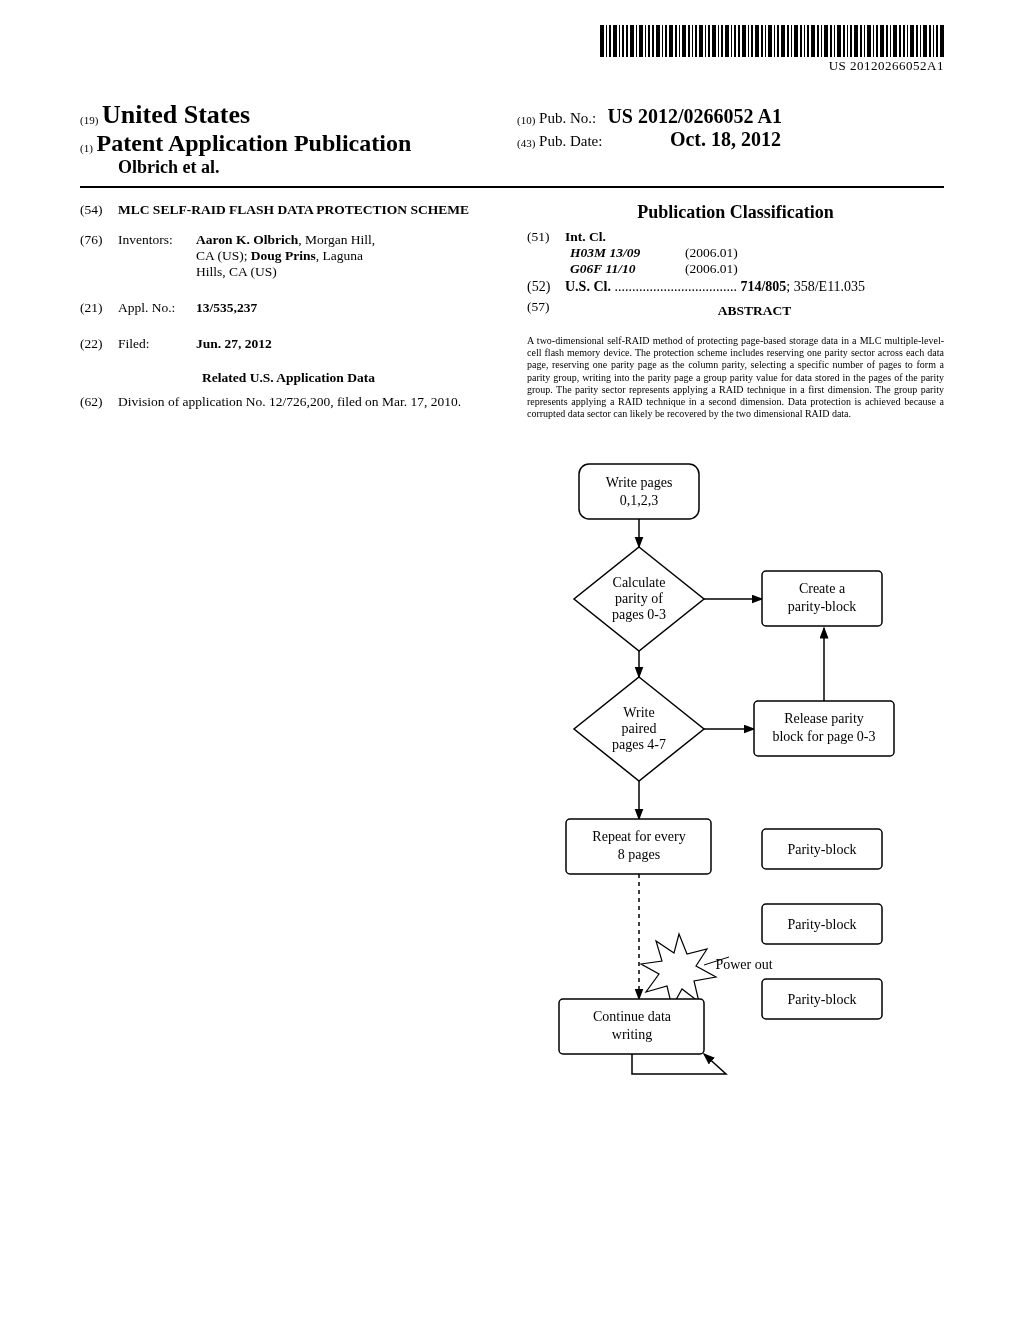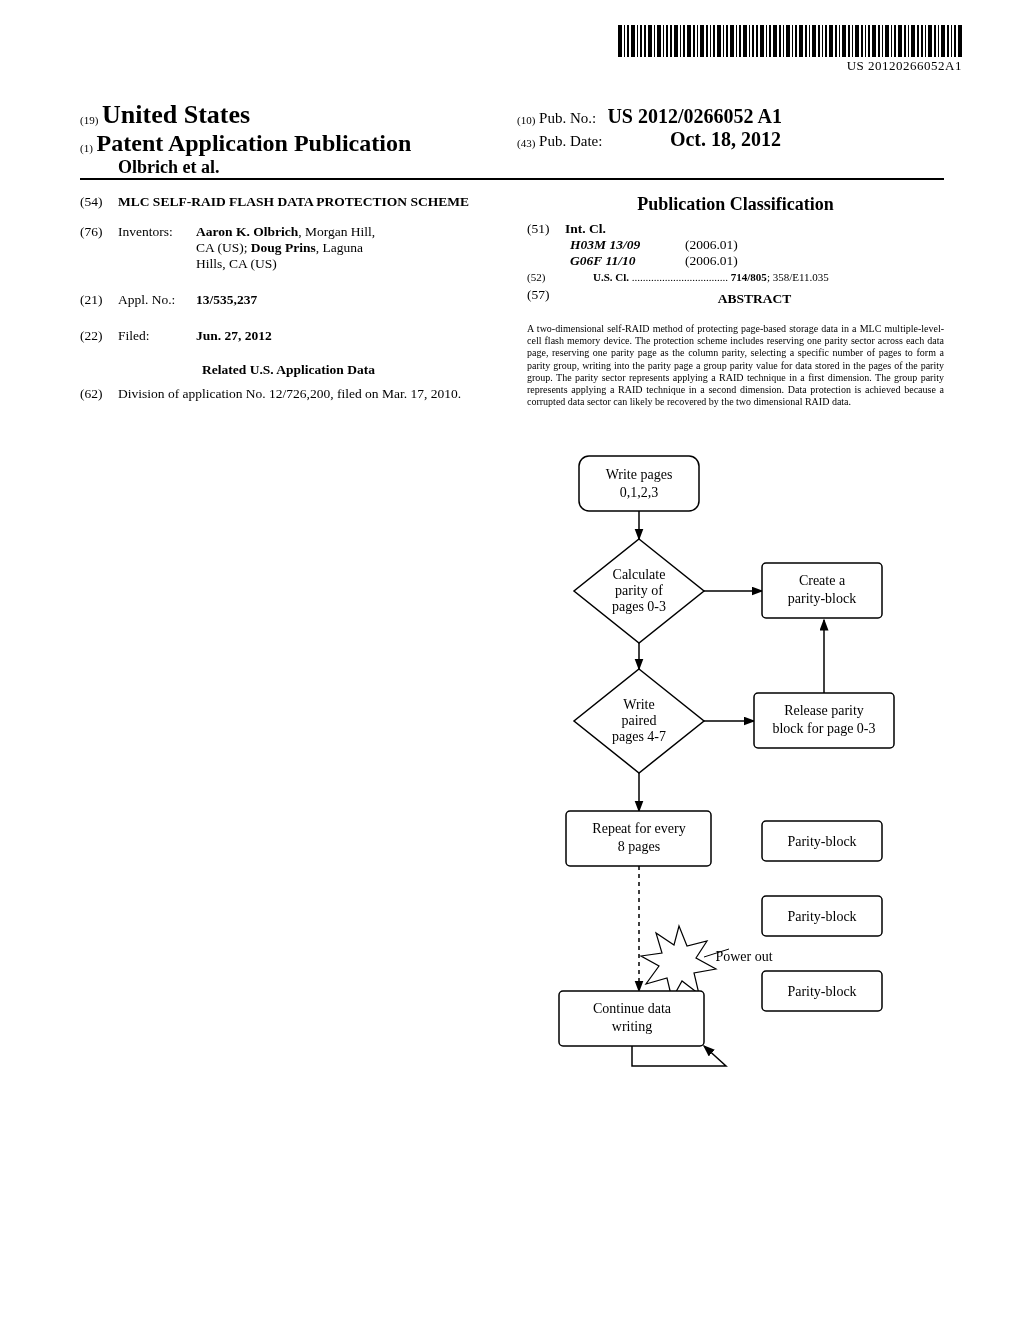--- a/index.html
+++ b/index.html
@@ -8,21 +8,21 @@
       width: 1024px;
       height: 1320px;
       background: #fff;
       color: #000;
       position: relative;
       padding: 30px 80px 20px 80px;
     }
     .barcode-area {
       position: absolute;
       top: 25px;
-      right: 62px;
+      right: 80px;
       text-align: right;
     }
     .barcode {
       display: flex;
       gap: 2px;
       height: 32px;
       justify-content: flex-end;
       margin-bottom: 1px;
     }
     .barcode span {
@@ -33,21 +33,21 @@
     }
     .barcode span.w { width: 4px; }
     .barcode span.t { width: 1px; }
     .barcode-text {
       font-size: 13px;
       letter-spacing: 0.5px;
     }
     .header-block {
       margin-top: 45px;
       border-bottom: 2px solid #000;
-      padding-bottom: 0;
+      padding-bottom: 8px;
     }
     .header-row { display: flex; justify-content: space-between; align-items: baseline; }
     .header-left { flex: 1; }
     .header-right { flex: 1; text-align: left; padding-left: 10px;}
     .country-line { font-size: 15px; }
     .country { font-size: 26px; font-weight: bold; }
     .pubtype-line { font-size: 15px; }
     .pubtype { font-size: 24px; font-weight: bold; }
     .authors-line { font-size: 18px; font-weight: bold; margin-left: 38px; }
     .pubno-line, .pubdate-line { font-size: 15px; }
@@ -66,21 +66,21 @@
     .biblio-label { width: 78px; flex-shrink: 0; }
     .biblio-val { flex: 1; }
     .title-text { font-weight: bold; font-size: 13.5px; }
     .inventor-strong { font-weight: bold; }
     .related-head { text-align: center; font-weight: bold; font-size: 13.5px; margin: 18px 0 8px 0; }
     .classif-head { text-align: center; font-weight: bold; font-size: 18px; margin-bottom: 6px; }
     .intcl-entry { display: flex; }
     .intcl-code { font-style: italic; font-weight: bold; width: 120px; padding-left: 5px;}
     .abstract-head { text-align: center; font-weight: bold; font-size: 13.5px; margin: 4px 0; }
     .abstract-body { text-align: justify; line-height: 1.22; font-size: 10px; margin-top: 12px; }
-    .uscl-line { font-size: 11px; gap: 28px; }
+    .uscl-line { font-size: 14px; }
     .uscl-strong { font-weight: bold; }
 
     .figure-area {
       display: flex;
       justify-content: flex-end;
       margin-top: 35px;
     }
     svg.flowchart { width: 440px; height: 680px; }
     .flow-box, .flow-diamond {
       fill: #fff;

